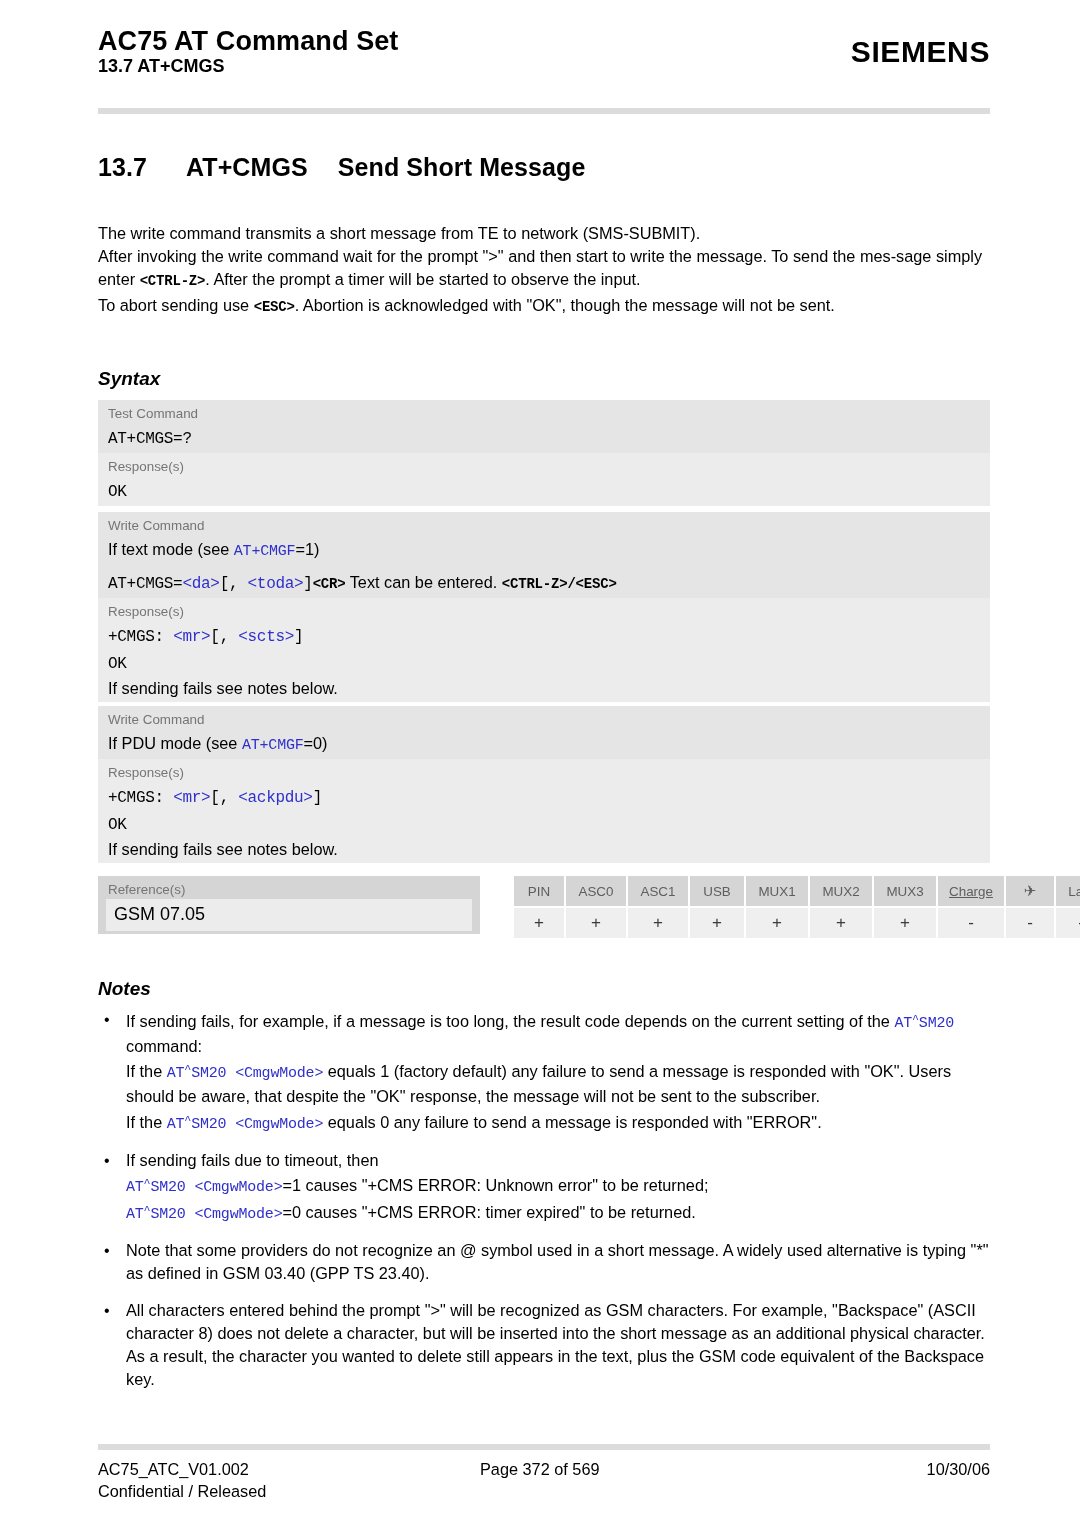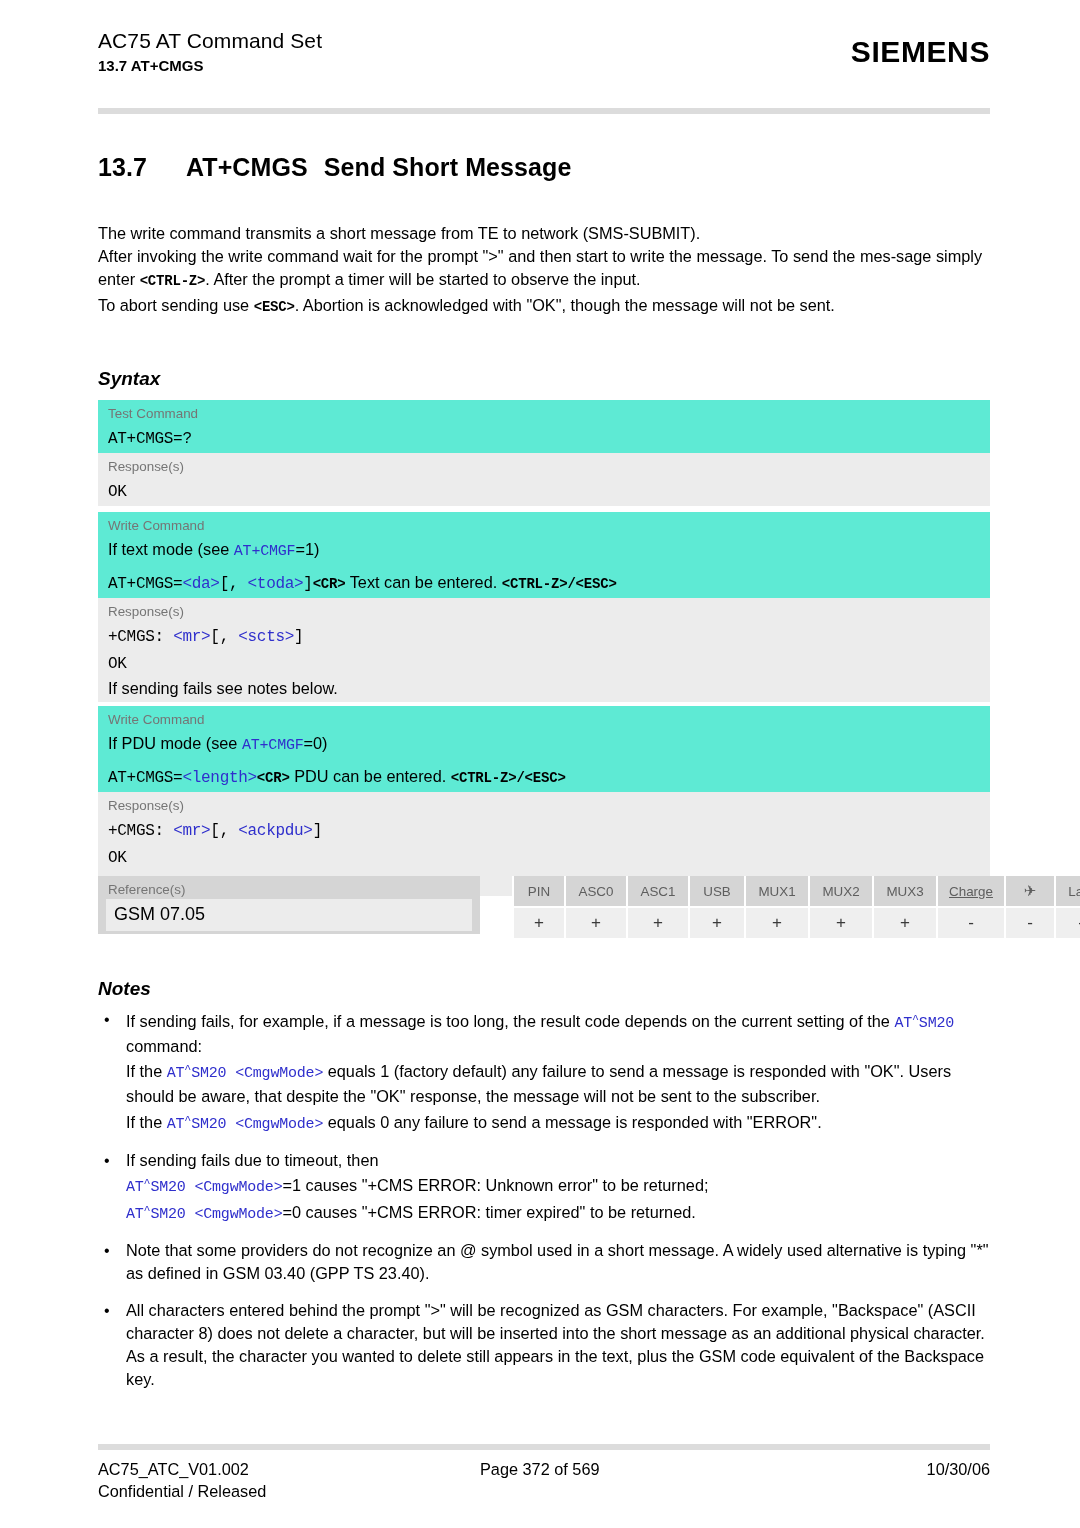--- a/index.html
+++ b/index.html
@@ -24,27 +24,27 @@
 
   
   .hdr {
     position: absolute;
     left: 98px;
     top: 28px;
     width: 892px;
   }
   .hdr-left { float: left; }
   .hdr-title {
-    font-size: 21px;
-    font-weight: normal;
+    font-size: 27px;
+    font-weight: bold;
     letter-spacing: .1px;
     line-height: 26px;
   }
   .hdr-sub {
-    font-size: 15px;
+    font-size: 18px;
     font-weight: bold;
     line-height: 20px;
     margin-top: 2px;
   }
   .hdr-logo {
     float: right;
     font-size: 30px;
     font-weight: bold;
     letter-spacing: .6px;
     line-height: 40px;
@@ -62,21 +62,21 @@
   
   .sec-title {
     position: absolute;
     left: 98px;
     top: 153px;
     font-size: 25px;
     font-weight: bold;
     letter-spacing: .1px;
   }
   .sec-title .num { display: inline-block; width: 88px; }
-  .sec-title .cmd { margin-right: 16px; }
+  .sec-title .cmd { margin-right: 30px; }
 
   
   .intro {
     position: absolute;
     left: 98px;
     top: 222px;
     width: 896px;
     font-size: 16.3px;
     line-height: 23.2px;
   }
@@ -99,21 +99,21 @@
   #syntax-head { top: 368px; }
   #notes-head  { top: 978px; }
 
   
   .syn {
     position: absolute;
     left: 98px;
     width: 892px;
   }
   .blk { width: 892px; }
-  .band-dark  { background: #5eead4; }
+  .band-dark  { background: #e5e5e5; }
   .band-light { background: #ececec; }
   .lbl {
     font-size: 13.4px;
     color: #757575;
     padding: 5px 10px 2px 10px;
     line-height: 17px;
   }
   .cnt {
     padding: 2px 10px 2px 10px;
     font-size: 16.3px;
@@ -294,21 +294,20 @@
         <div class="cnt" style="padding-top:0;">If sending fails see notes below.</div>
       </div>
     </div>
 
     <div class="gap"></div>
 
     <div class="blk">
       <div class="band-dark">
         <div class="lbl">Write Command</div>
         <div class="cnt"><span>If PDU mode (see </span><span class="mono blue">AT+CMGF</span><span>=0)</span></div>
-        <div class="cnt" style="padding-top:6px;"><span class="code">AT+CMGS=</span><span class="code blue">&lt;length&gt;</span><span class="mono b">&lt;CR&gt;</span><span> PDU can be entered. </span><span class="mono b">&lt;CTRL-Z&gt;/&lt;ESC&gt;</span></div>
       </div>
       <div class="band-light">
         <div class="lbl">Response(s)</div>
         <div class="cnt" style="padding-bottom:2px;"><span class="code">+CMGS: </span><span class="code blue">&lt;mr&gt;</span><span class="code">[, </span><span class="code blue">&lt;ackpdu&gt;</span><span class="code">]</span></div>
         <div class="cnt" style="padding-top:0;padding-bottom:1px;"><span class="code">OK</span></div>
         <div class="cnt" style="padding-top:0;">If sending fails see notes below.</div>
       </div>
     </div>
   </div>
 

